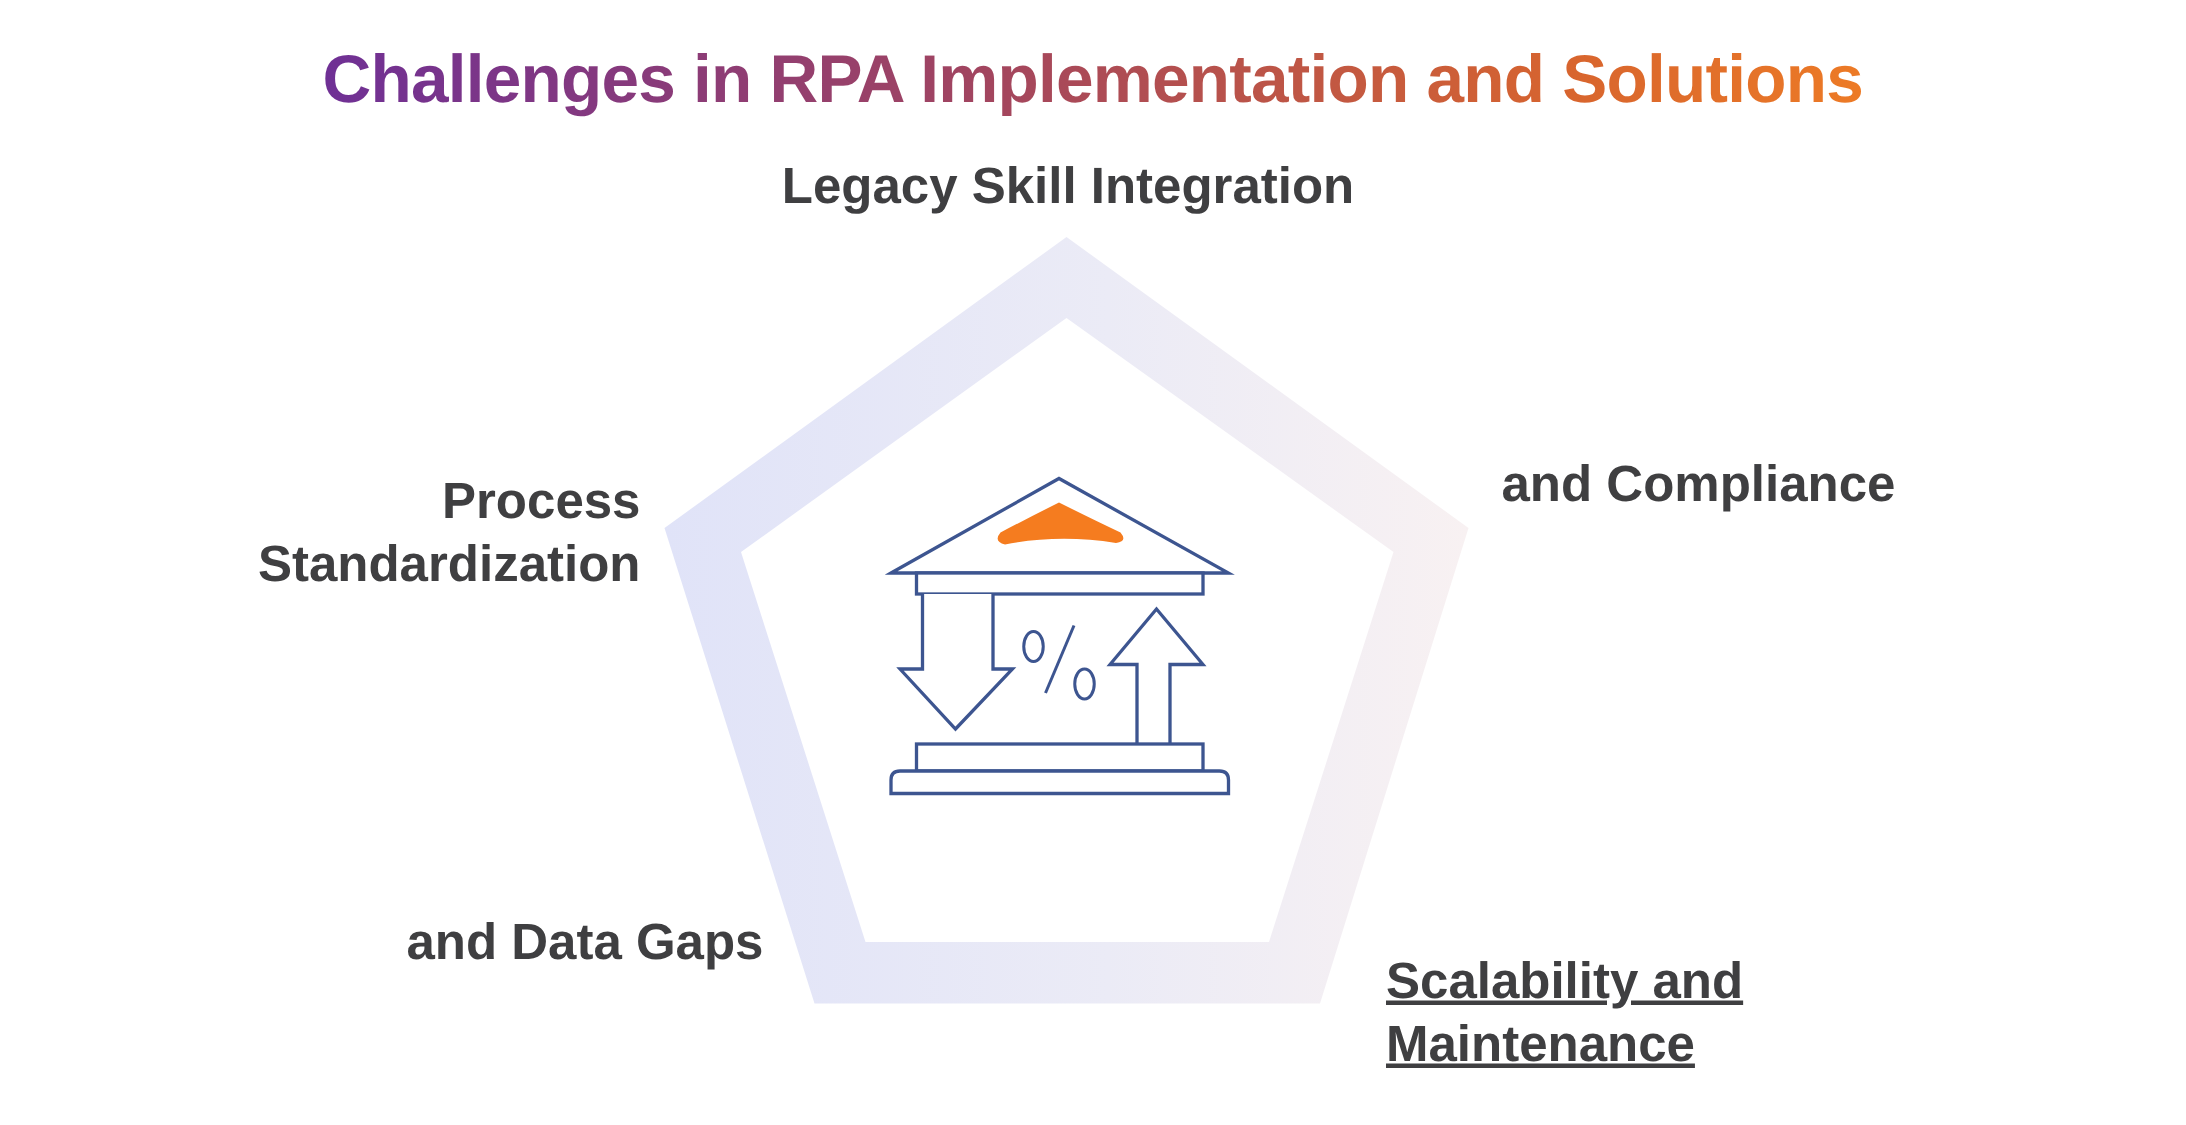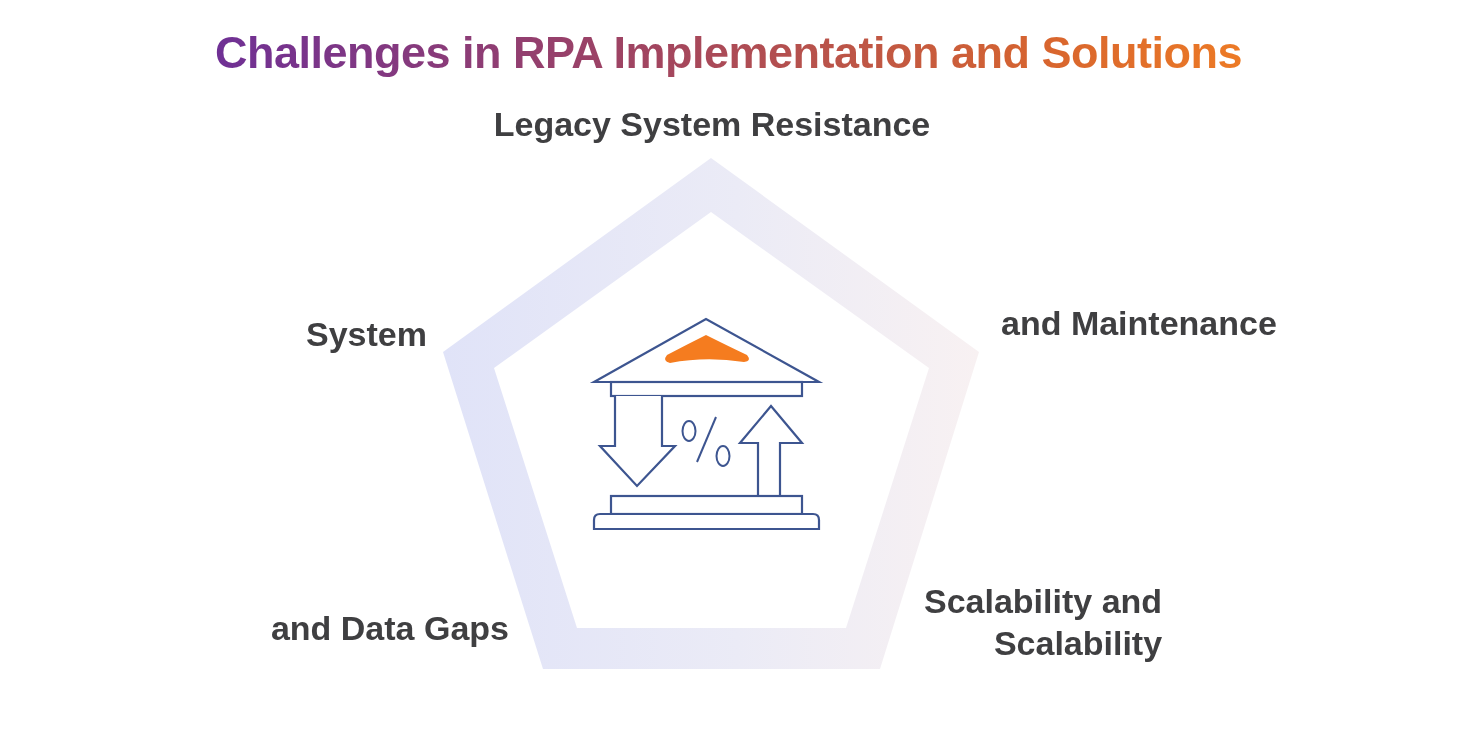--- a/index.html
+++ b/index.html
@@ -43,21 +43,21 @@
     font-weight: bold;
     font-size: 34px;
     line-height: 42px;
     white-space: nowrap;
   }
   .label .line { display: block; }
   .lbl-top { left: 0; width: 1424px; top: 103px; text-align: center; }
   .lbl-left { right: 1030px; top: 313px; text-align: right; }
   .lbl-right { left: 1001px; top: 302px; text-align: left; }
   .lbl-bl { right: 948px; top: 607px; text-align: right; }
-  .lbl-br { left: 924px; top: 580px; text-align: right; }
+  .lbl-br { left: 924px; top: 633px; text-align: left; text-decoration: underline; }
 </style>
 </head>
 <body>
 
 <h1 class="title" style="margin:0;">
   <span>Challenges in RPA Implementation and Solutions</span>
 </h1>
 
 <svg class="diagram-svg" width="1457" height="750" viewBox="0 0 1457 750">
   <defs>
@@ -89,31 +89,32 @@
       <line x1="716" y1="417" x2="697" y2="462"></line>
     </g>
 
     <rect x="611" y="496" width="191" height="18" fill="#ffffff"></rect>
 
     <path d="M600,514 L813,514 Q819,514 819,520 L819,529 L594,529 L594,520 Q594,514 600,514 Z" fill="#ffffff"></path>
   </g>
 </svg>
 
 <div class="label lbl-top">
-  <span class="line">Legacy System Resistance</span>
+  <span class="line">Legacy Skill Integration</span>
 </div>
 
 <div class="label lbl-left">
-  <span class="line">System</span>
+  <span class="line">Process</span>
+  <span class="line">Standardization</span>
 </div>
 
 <div class="label lbl-right">
-  <span class="line">and Maintenance</span>
+  <span class="line">and Compliance</span>
 </div>
 
 <div class="label lbl-bl">
   <span class="line">and Data Gaps</span>
 </div>
 
 <div class="label lbl-br">
   <span class="line">Scalability and</span>
-  <span class="line">Scalability</span>
+  <span class="line">Maintenance</span>
 </div>
 
 </body></html>

